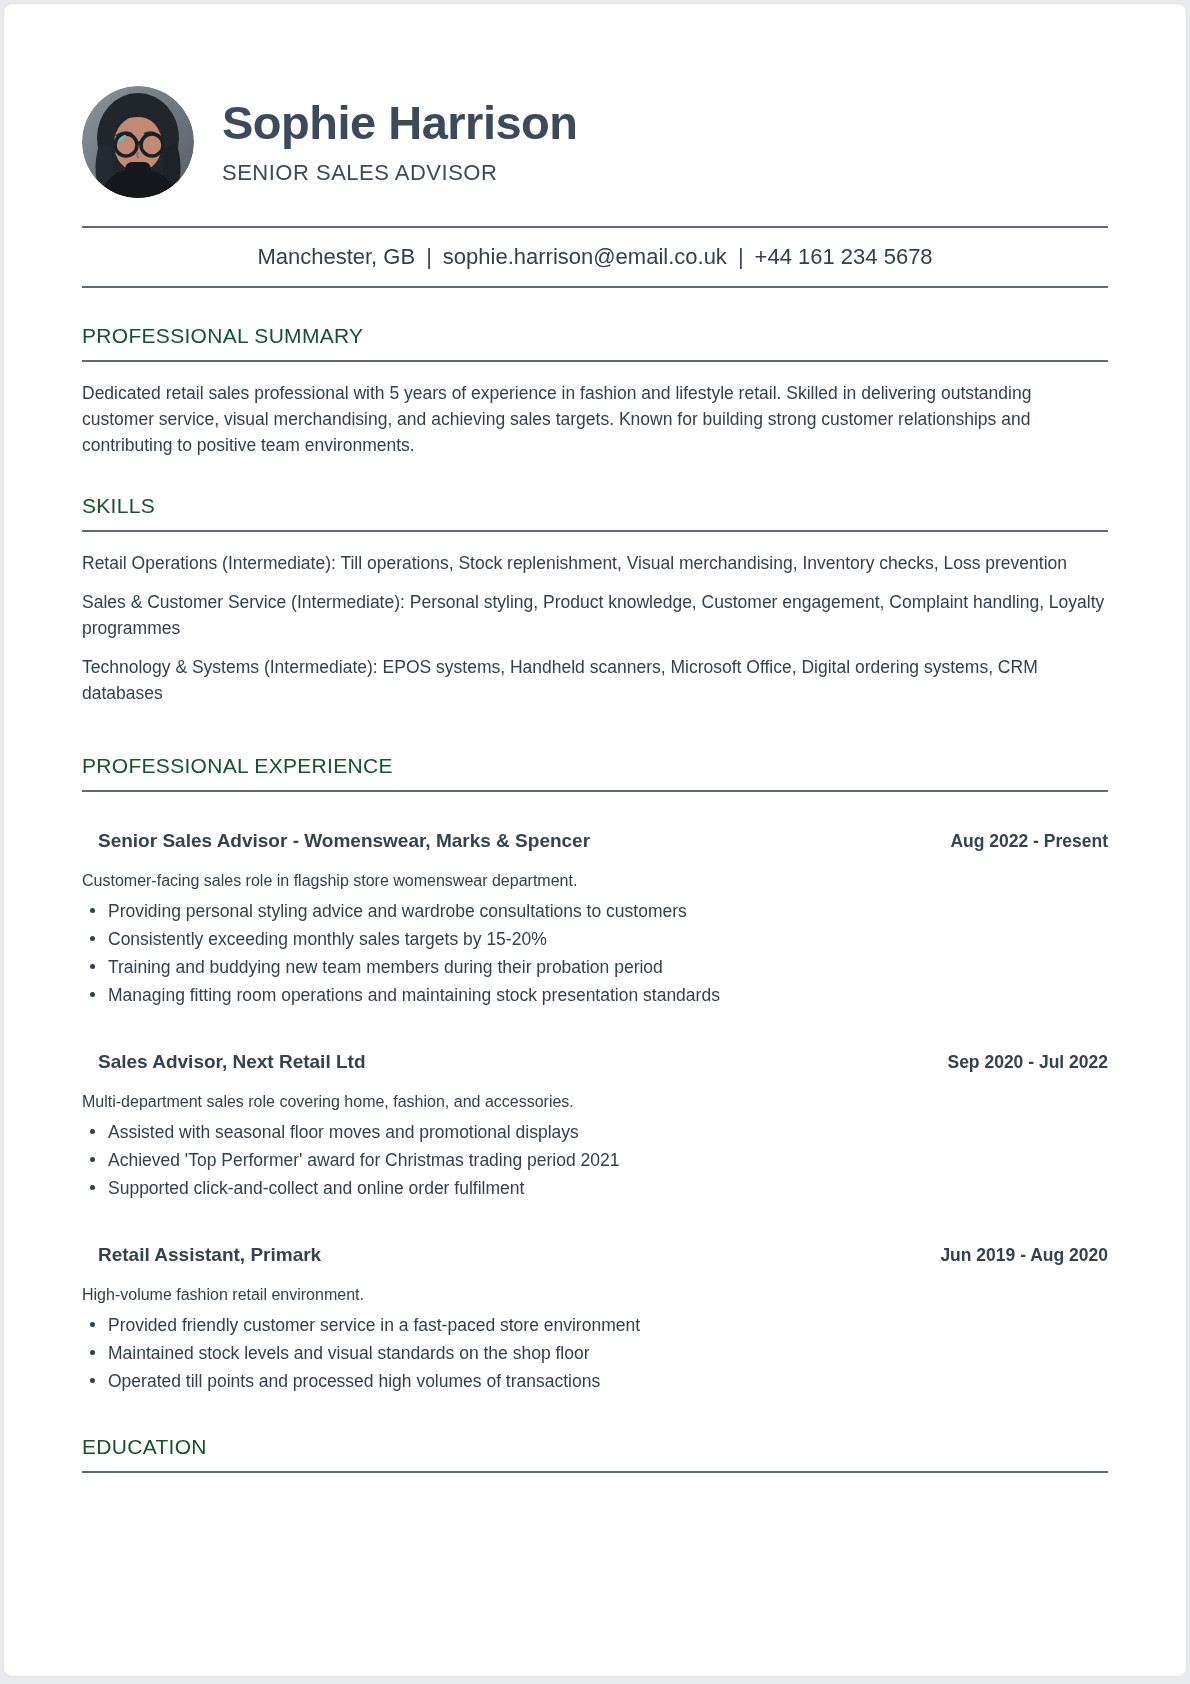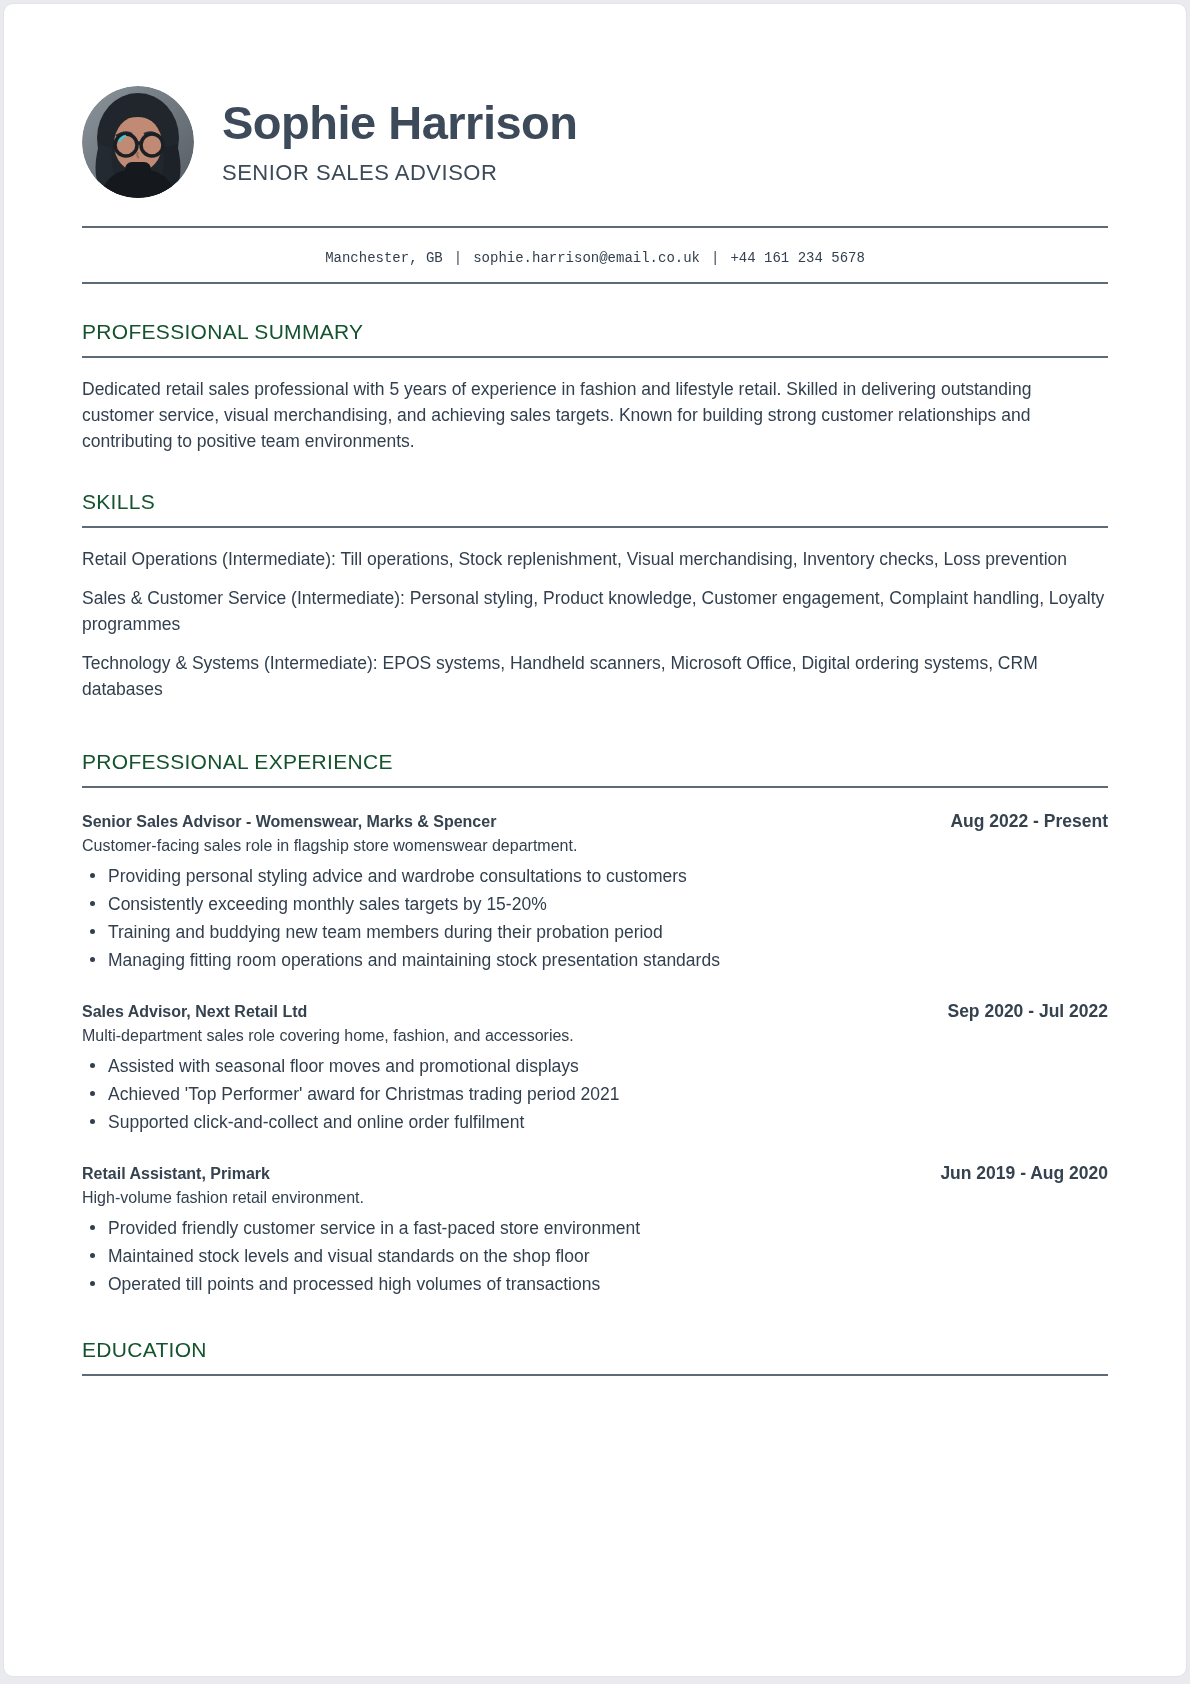--- a/index.html
+++ b/index.html
@@ -29,23 +29,22 @@
     font-weight: bold; color: #3c4a59; letter-spacing: -0.5px;
   }
   .header-text h2 {
     margin: 0;
     font-size: 22px; font-weight: normal; color: #3c4a59; letter-spacing: 0.5px;
   }
   hr.rule { border: none; border-top: 2px solid #5d6a78; margin: 0; }
   
   .contact {
     text-align: center;
-    font-size: 14px; color: #323f4e;
-    padding: 22px 0 16px 0;
-    font-family: Liberation Mono, monospace;
+    font-size: 22px; color: #323f4e;
+    padding: 16px 0 16px 0;
   }
   .contact .sep { padding: 0 11px; color: #3c4a59; }
   
   .section { margin-top: 36px; }
   .section.experience { margin-top: 48px; }
   .section.education { margin-top: 40px; }
   .section-heading {
     margin: 0 0 12px 0;
     font-size: 21px; font-weight: normal; color: #14532d; letter-spacing: 0.3px;
   }
@@ -53,21 +52,21 @@
   .summary-text { margin: 0; }
   .skill-item { margin: 0 0 13px 0; }
   .skill-item:last-child { margin-bottom: 0; }
   
   .job { margin-top: 24px; }
   .job:first-of-type { margin-top: 20px; }
   .job-head {
     display: flex; justify-content: space-between; align-items: baseline;
     font-weight: bold; color: #35424f; font-size: 17.5px; line-height: 26px;
   }
-  .job-title { margin: 0; font-size: 16px; font-weight: bold; }
+  .job-title { margin: 16px; font-size: 19px; font-weight: bold; }
   .job-dates { white-space: nowrap; }
   .job-desc { margin: 2px 0 7px 0; }
   ul.bullets { margin: 0; padding: 0; list-style: none; }
   ul.bullets li { position: relative; padding-left: 26px; line-height: 28px; }
   ul.bullets li::before {
     content: "";
     position: absolute; left: 8px; top: 11px;
     width: 5px; height: 5px; border-radius: 50%;
     background: #323f4e;
   }

